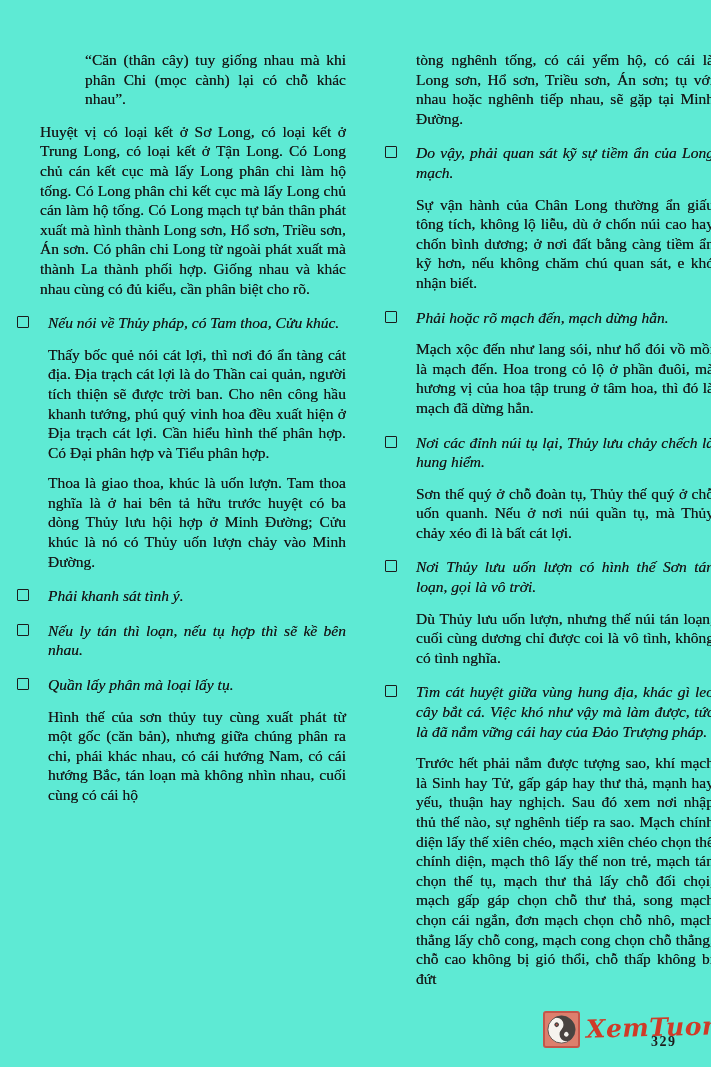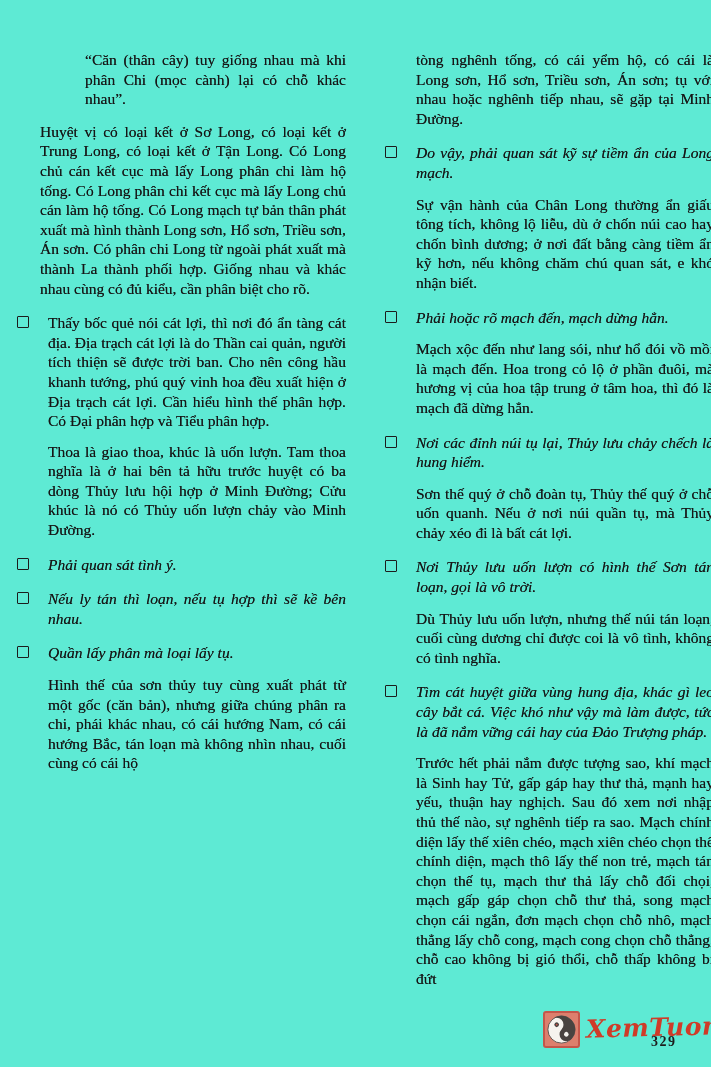--- a/index.html
+++ b/index.html
@@ -69,27 +69,28 @@
 <body>
 
 <div class="page">
 
   <div class="col col-left">
     <p class="quote">“Căn (thân cây) tuy giống nhau mà khi phân Chi (mọc cành) lại có chỗ khác nhau”.</p>
     <p class="flush">Huyệt vị có loại kết ở Sơ Long, có loại kết ở Trung Long, có loại kết ở Tận Long. Có Long chủ cán kết cục mà lấy Long phân chi làm hộ tống. Có Long phân chi kết cục mà lấy Long chủ cán làm hộ tống. Có Long mạch tự bản thân phát xuất mà hình thành Long sơn, Hổ sơn, Triều sơn, Án sơn. Có phân chi Long từ ngoài phát xuất mà thành La thành phối hợp. Giống nhau và khác nhau cùng có đủ kiểu, cần phân biệt cho rõ.</p>
 
     <div class="bullet-item">
       <span class="bullet-sq"></span>
+      <span>Nếu nói về Thủy pháp, có Tam thoa, Cửu khúc.</span>
     </div>
     <p class="body">Thấy bốc quẻ nói cát lợi, thì nơi đó ẩn tàng cát địa. Địa trạch cát lợi là do Thần cai quản, người tích thiện sẽ được trời ban. Cho nên công hầu khanh tướng, phú quý vinh hoa đều xuất hiện ở Địa trạch cát lợi. Cần hiểu hình thế phân hợp. Có Đại phân hợp và Tiểu phân hợp.</p>
     <p class="body">Thoa là giao thoa, khúc là uốn lượn. Tam thoa nghĩa là ở hai bên tả hữu trước huyệt có ba dòng Thủy lưu hội hợp ở Minh Đường; Cửu khúc là nó có Thủy uốn lượn chảy vào Minh Đường.</p>
 
     <div class="bullet-item">
       <span class="bullet-sq"></span>
-      <span>Phải quan sát tình ý.</span>
+      <span>Phải khanh sát tình ý.</span>
     </div>
 
     <div class="bullet-item">
       <span class="bullet-sq"></span>
       <span>Nếu ly tán thì loạn, nếu tụ hợp thì sẽ kề bên nhau.</span>
     </div>
 
     <div class="bullet-item">
       <span class="bullet-sq"></span>
       <span>Quần lấy phân mà loại lấy tụ.</span>

